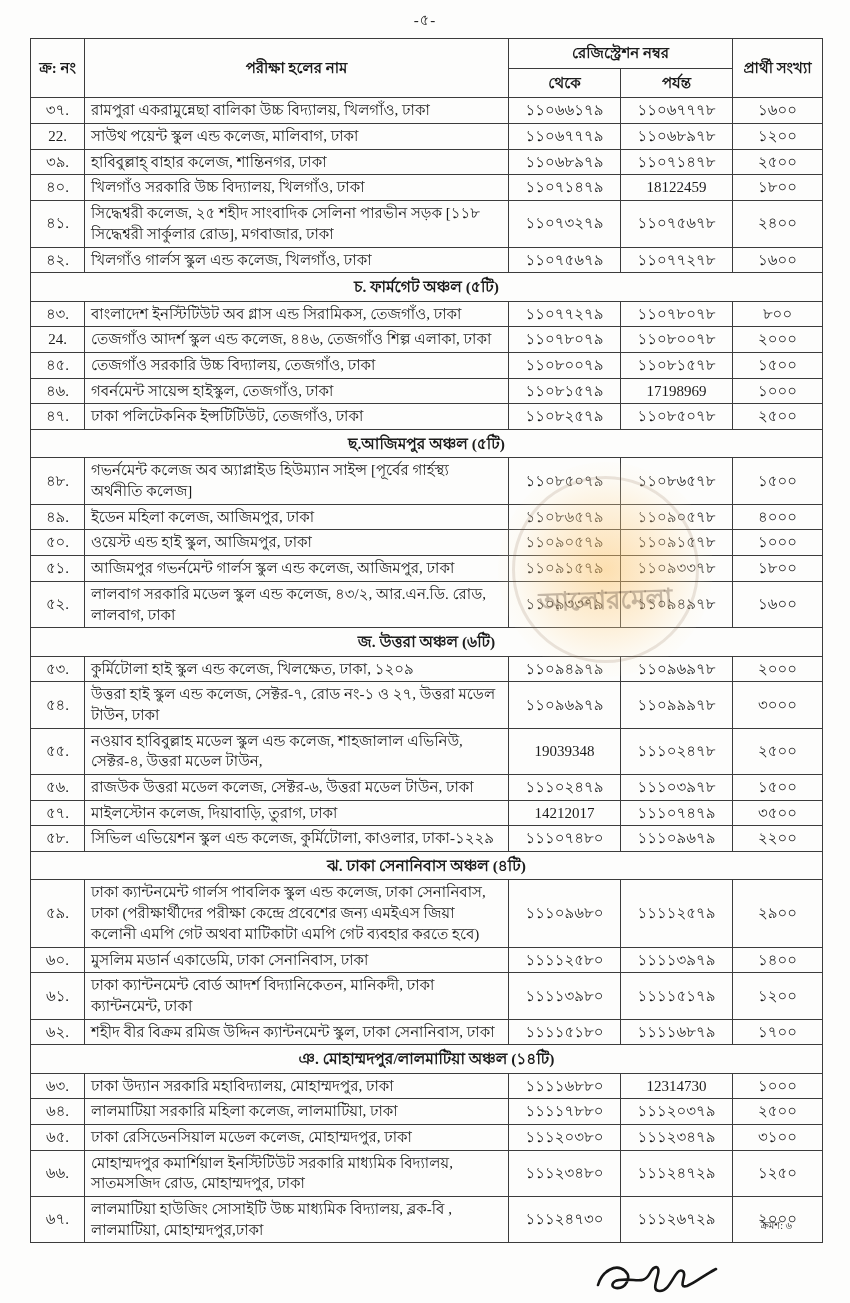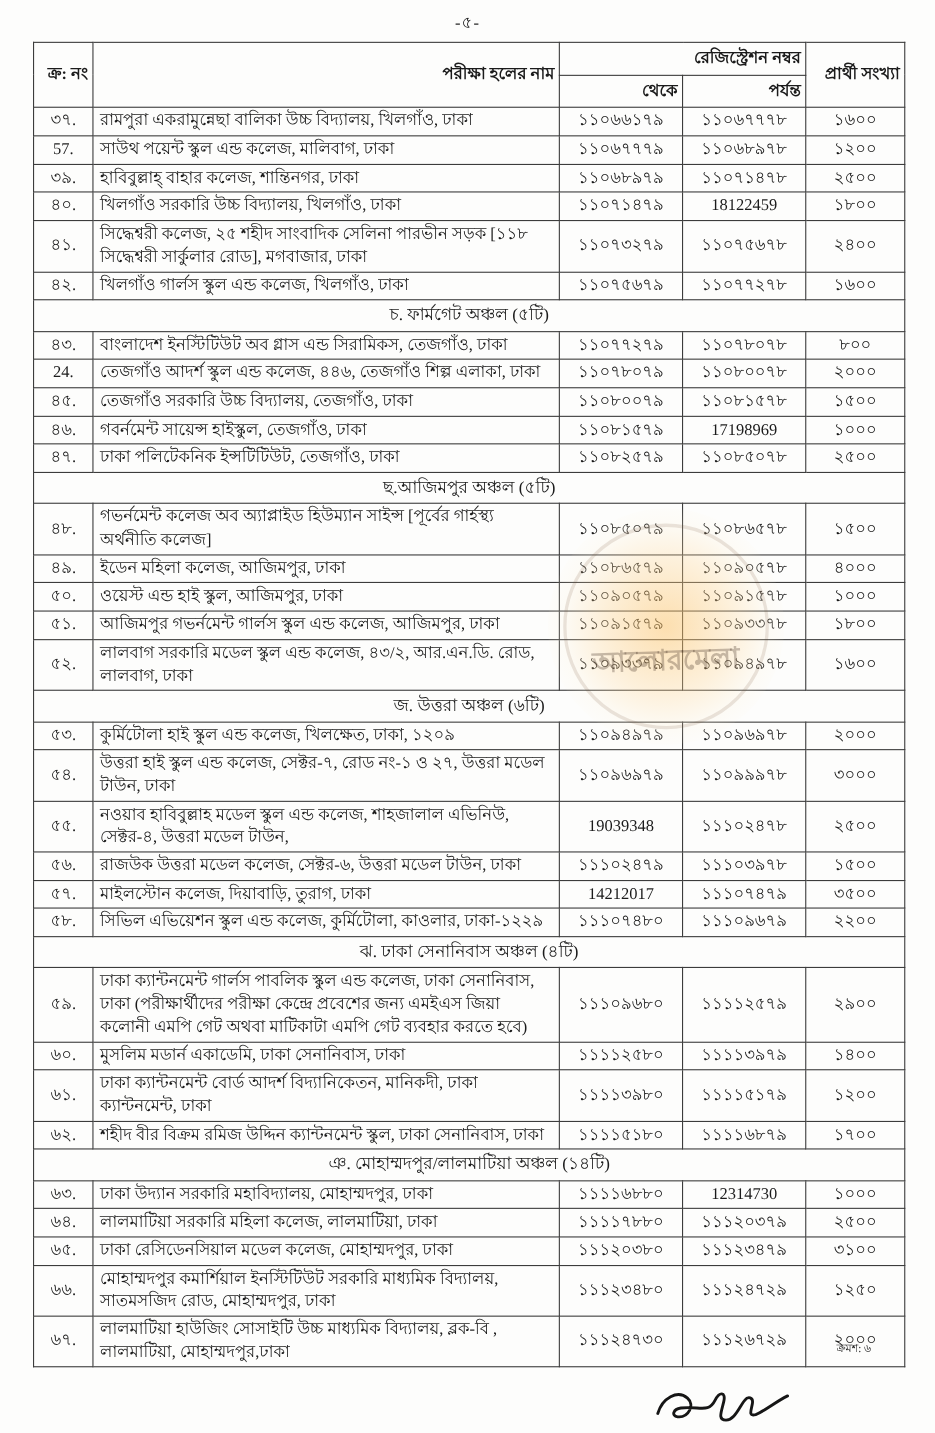--- a/index.html
+++ b/index.html
@@ -34,27 +34,27 @@
   .halls th, .halls td {
     border: 1.2px solid #3c3c3c;
     padding: 2px 6px;
     font-size: 15px;
     line-height: 1.38;
     vertical-align: top;
     word-wrap: break-word;
   }
   .halls thead th {
     font-weight: bold;
-    text-align: right;
+    text-align: center;
     vertical-align: middle;
     padding: 4px 4px;
   }
   td.c { text-align: center; vertical-align: middle; }
   td.section-row {
-    font-weight: normal;
+    font-weight: bold;
     text-align: center;
     font-size: 15.5px;
     padding: 3px 4px;
   }
   td.name-cell b { font-weight: normal; }
   .continuation {
     position: absolute;
     top: 1218px;
     right: 58px;
     font-size: 10px;
@@ -138,21 +138,21 @@
     </thead>
     <tbody id="table-body">
         <tr>
           <td class="c">৩৭.</td>
           <td class="name-cell">রামপুরা একরামুন্নেছা বালিকা উচ্চ বিদ্যালয়, খিলগাঁও, ঢাকা</td>
           <td class="c">১১০৬৬১৭৯</td>
           <td class="c">১১০৬৭৭৭৮</td>
           <td class="c">১৬০০</td>
         </tr>
         <tr>
-          <td class="c">57.</td>
+          <td class="c">22.</td>
           <td class="name-cell">সাউথ পয়েন্ট স্কুল এন্ড কলেজ, মালিবাগ, ঢাকা</td>
           <td class="c">১১০৬৭৭৭৯</td>
           <td class="c">১১০৬৮৯৭৮</td>
           <td class="c">১২০০</td>
         </tr>
         <tr>
           <td class="c">৩৯.</td>
           <td class="name-cell">হাবিবুল্লাহ্ বাহার কলেজ, শান্তিনগর, ঢাকা</td>
           <td class="c">১১০৬৮৯৭৯</td>
           <td class="c">১১০৭১৪৭৮</td>

